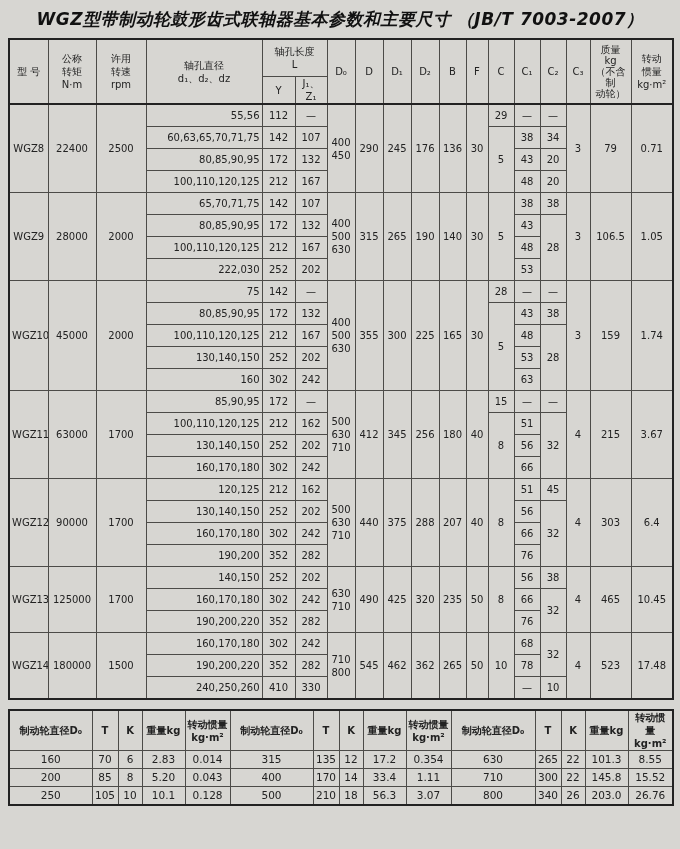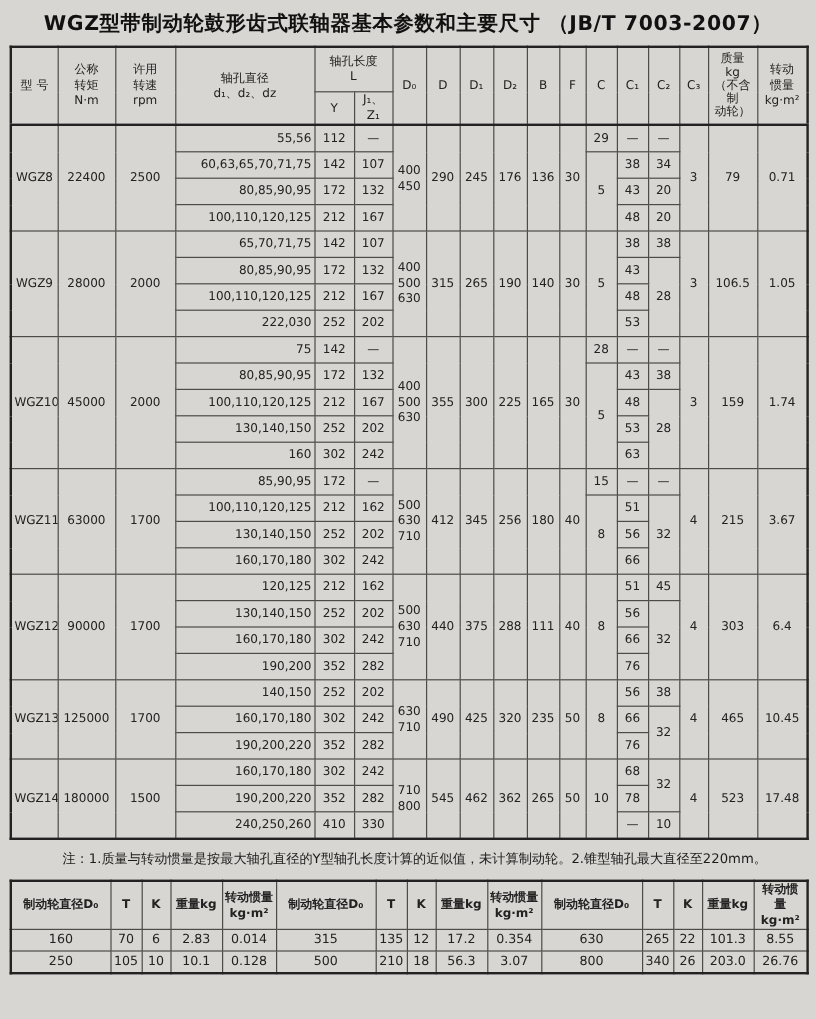--- a/index.html
+++ b/index.html
@@ -4,21 +4,21 @@
 <style>
   html,body{margin:0;padding:0;}
   body{
     width:680px;height:849px;overflow:hidden;
     background:#d7d6d2;color:#1b1b1b;
     font-family:"DejaVu Sans","Liberation Sans",sans-serif;
   }
   .page{padding:5px 8px 0 8px;}
   .title{
     font-size:17px;font-weight:bold;text-align:center;
-    margin:3px 0 7px 0;letter-spacing:0.5px;color:#111;
+    margin:3px 0 7px 0;letter-spacing:0.5px;color:#111;font-style:italic;
   }
   table{border-collapse:collapse;table-layout:fixed;width:664px;background:transparent;}
   table.main{border:2px solid #222;}
   table.brake{border:2px solid #222;margin-top:9px;}
   th,td{
     border:1px solid #4c4b48;
     font-size:10px;line-height:13px;
     text-align:center;vertical-align:middle;
     padding:0 2px;white-space:pre-line;
     font-weight:normal;color:#222;
@@ -283,21 +283,21 @@
           <td rowspan="4">1700</td>
           <td class="al">120,125</td>
           <td>212</td>
           <td>162</td>
           <td rowspan="4">500
 630
 710</td>
           <td rowspan="4">440</td>
           <td rowspan="4">375</td>
           <td rowspan="4">288</td>
-          <td rowspan="4">111</td>
+          <td rowspan="4">207</td>
           <td rowspan="4">40</td>
           <td rowspan="4">8</td>
           <td>51</td>
           <td>45</td>
           <td rowspan="4">4</td>
           <td rowspan="4">303</td>
           <td rowspan="4">6.4</td>
         </tr>
         <tr>
           <td class="al">130,140,150</td>
@@ -383,21 +383,20 @@
           <td class="al">240,250,260</td>
           <td>410</td>
           <td>330</td>
           <td>—</td>
           <td>10</td>
         </tr>
       </tbody>
   </table>
 
   <div class="notes">
-    <div class="l1">注：1.质量与转动惯量是按最大轴孔直径的Y型轴孔长度计算的近似值，未计算制动轮。2.锥型轴孔最大直径至220mm。</div>
   </div>
 
   <table class="brake">
     <colgroup>
       <col style="width:83px">
         <col style="width:26px">
         <col style="width:24px">
         <col style="width:43px">
         <col style="width:45px">
       <col style="width:83px">
@@ -445,20 +444,37 @@
           <td>12</td>
           <td>17.2</td>
           <td>0.354</td>
           <td>630</td>
           <td>265</td>
           <td>22</td>
           <td>101.3</td>
           <td>8.55</td>
         </tr>
         <tr>
+          <td>200</td>
+          <td>85</td>
+          <td>8</td>
+          <td>5.20</td>
+          <td>0.043</td>
+          <td>400</td>
+          <td>170</td>
+          <td>14</td>
+          <td>33.4</td>
+          <td>1.11</td>
+          <td>710</td>
+          <td>300</td>
+          <td>22</td>
+          <td>145.8</td>
+          <td>15.52</td>
+        </tr>
+        <tr>
           <td>250</td>
           <td>105</td>
           <td>10</td>
           <td>10.1</td>
           <td>0.128</td>
           <td>500</td>
           <td>210</td>
           <td>18</td>
           <td>56.3</td>
           <td>3.07</td>

